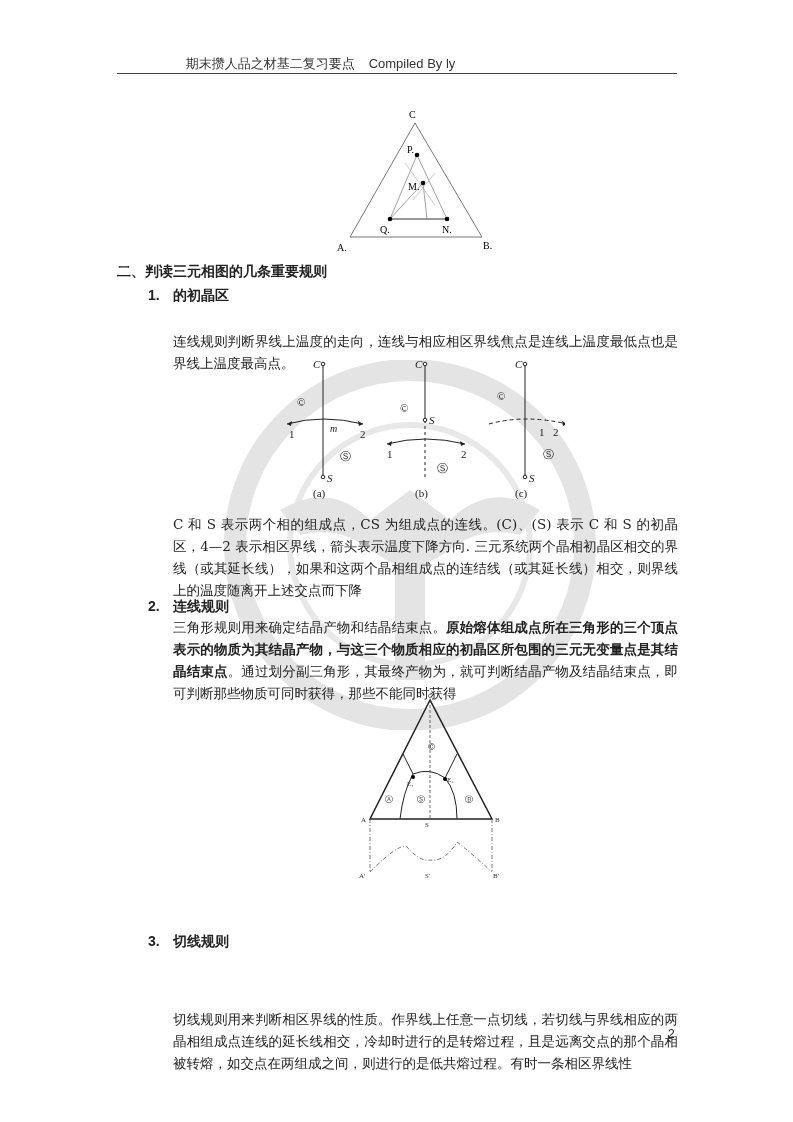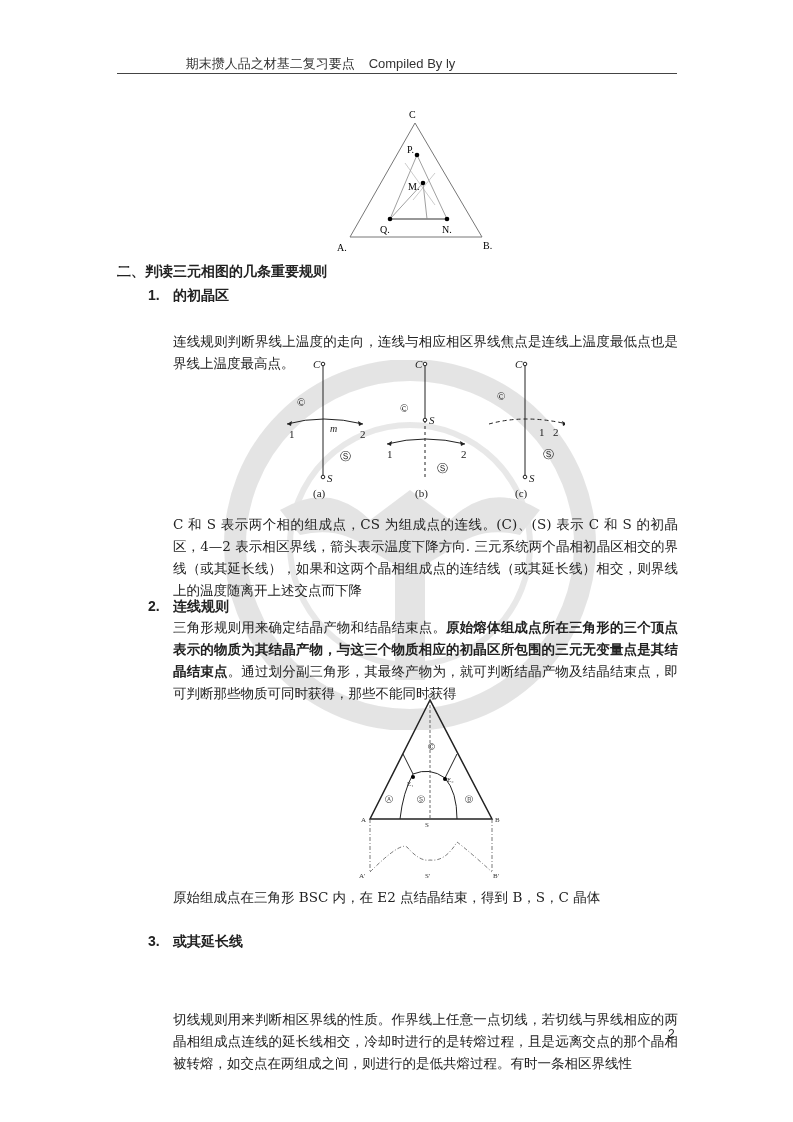--- a/index.html
+++ b/index.html
@@ -139,21 +139,20 @@
     <text x="14" y="186">A'</text>
     <text x="148" y="186">B'</text>
   </g>
   <text x="82" y="58" font-size="9" fill="#333">©</text>
   <text x="40" y="110" font-size="8" fill="#333">Ⓐ</text>
   <text x="72" y="110" font-size="8" fill="#333">Ⓢ</text>
   <text x="120" y="110" font-size="8" fill="#333">Ⓑ</text>
 </svg>
 
 <div class="para" style="top:886px;">
-  <div>原始组成点在三角形 BSC 内，在 E2 点结晶结束，得到 B，S，C 晶体</div>
 </div>
 
 <div class="sub" style="top:933px;">
-  <span class="num">3.</span><span>或其延长线</span>
+  <span class="num">3.</span><span>切线规则</span>
 </div>
 <div class="para" style="top:1008px;">切线规则用来判断相区界线的性质。作界线上任意一点切线，若切线与界线相应的两晶相组成点连线的延长线相交，冷却时进行的是转熔过程，且是远离交点的那个晶相被转熔，如交点在两组成之间，则进行的是低共熔过程。有时一条相区界线性</div>
 
 <div class="page-num">2</div>
 
 </body></html>

